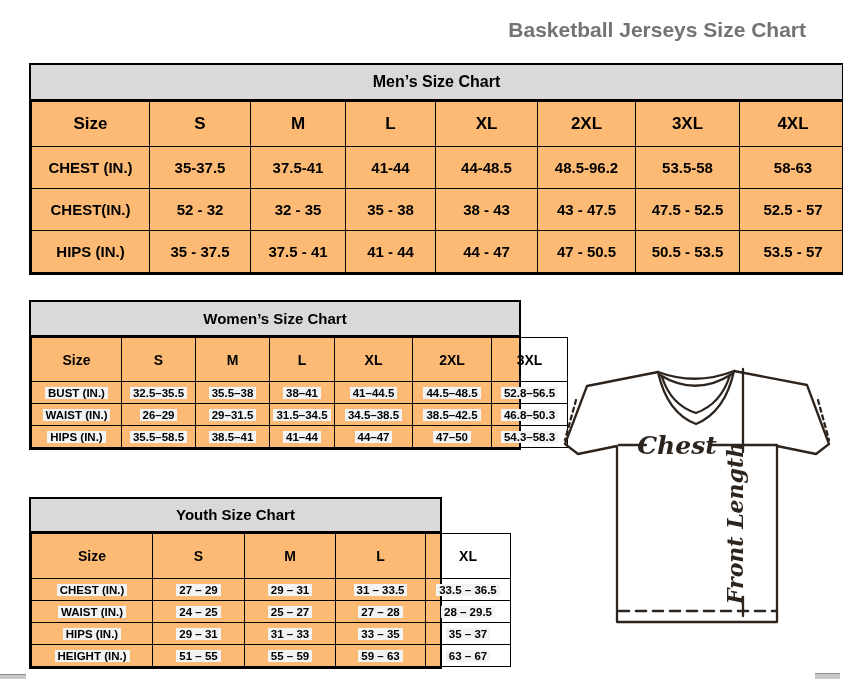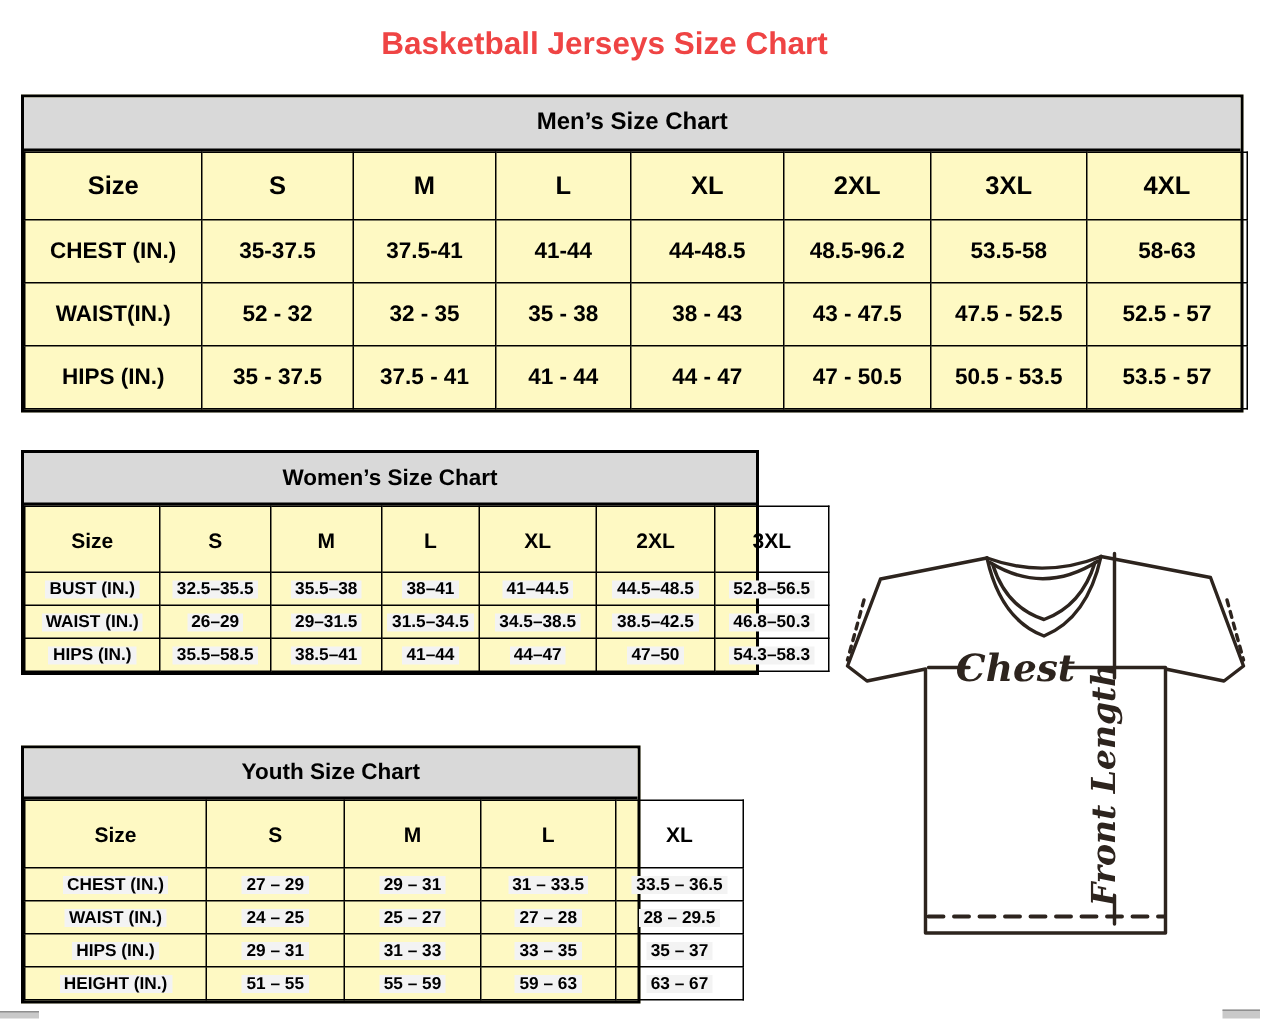--- a/index.html
+++ b/index.html
@@ -4,27 +4,28 @@
 <style>
   html,body{margin:0;padding:0;}
   body{
     width:843px;height:679px;position:relative;overflow:hidden;
     background:#ffffff;
     font-family:"Liberation Sans",sans-serif;
     -webkit-font-smoothing:antialiased;
   }
   .page-title{
     position:absolute;top:4px;left:0;width:806px;
-    text-align:center;font-size:21px;font-weight:bold;color:#ef4444;
+    text-align:right;font-size:21px;font-weight:bold;color:#737373;
   }
   .sizechart{
     position:absolute;
     border:2px solid #000;
     box-sizing:border-box;
-    background:#fef9c3;
+    background:#fdba74;
+    margin-left:15px;
   }
   .band{
     background:#d9d9d9;
     border-bottom:2px solid #000;
     text-align:center;
     font-weight:bold;
     color:#000;
   }
   .sizechart table{
     border-collapse:collapse;
@@ -114,21 +115,21 @@
           <th><span class="hl">CHEST (IN.)</span></th>
           <td><span class="hl">35-37.5</span></td>
           <td><span class="hl">37.5-41</span></td>
           <td><span class="hl">41-44</span></td>
           <td><span class="hl">44-48.5</span></td>
           <td><span class="hl">48.5-96.2</span></td>
           <td><span class="hl">53.5-58</span></td>
           <td><span class="hl">58-63</span></td>
         </tr>
         <tr>
-          <th><span class="hl">WAIST(IN.)</span></th>
+          <th><span class="hl">CHEST(IN.)</span></th>
           <td><span class="hl">52 - 32</span></td>
           <td><span class="hl">32 - 35</span></td>
           <td><span class="hl">35 - 38</span></td>
           <td><span class="hl">38 - 43</span></td>
           <td><span class="hl">43 - 47.5</span></td>
           <td><span class="hl">47.5 - 52.5</span></td>
           <td><span class="hl">52.5 - 57</span></td>
         </tr>
         <tr>
           <th><span class="hl">HIPS (IN.)</span></th>

